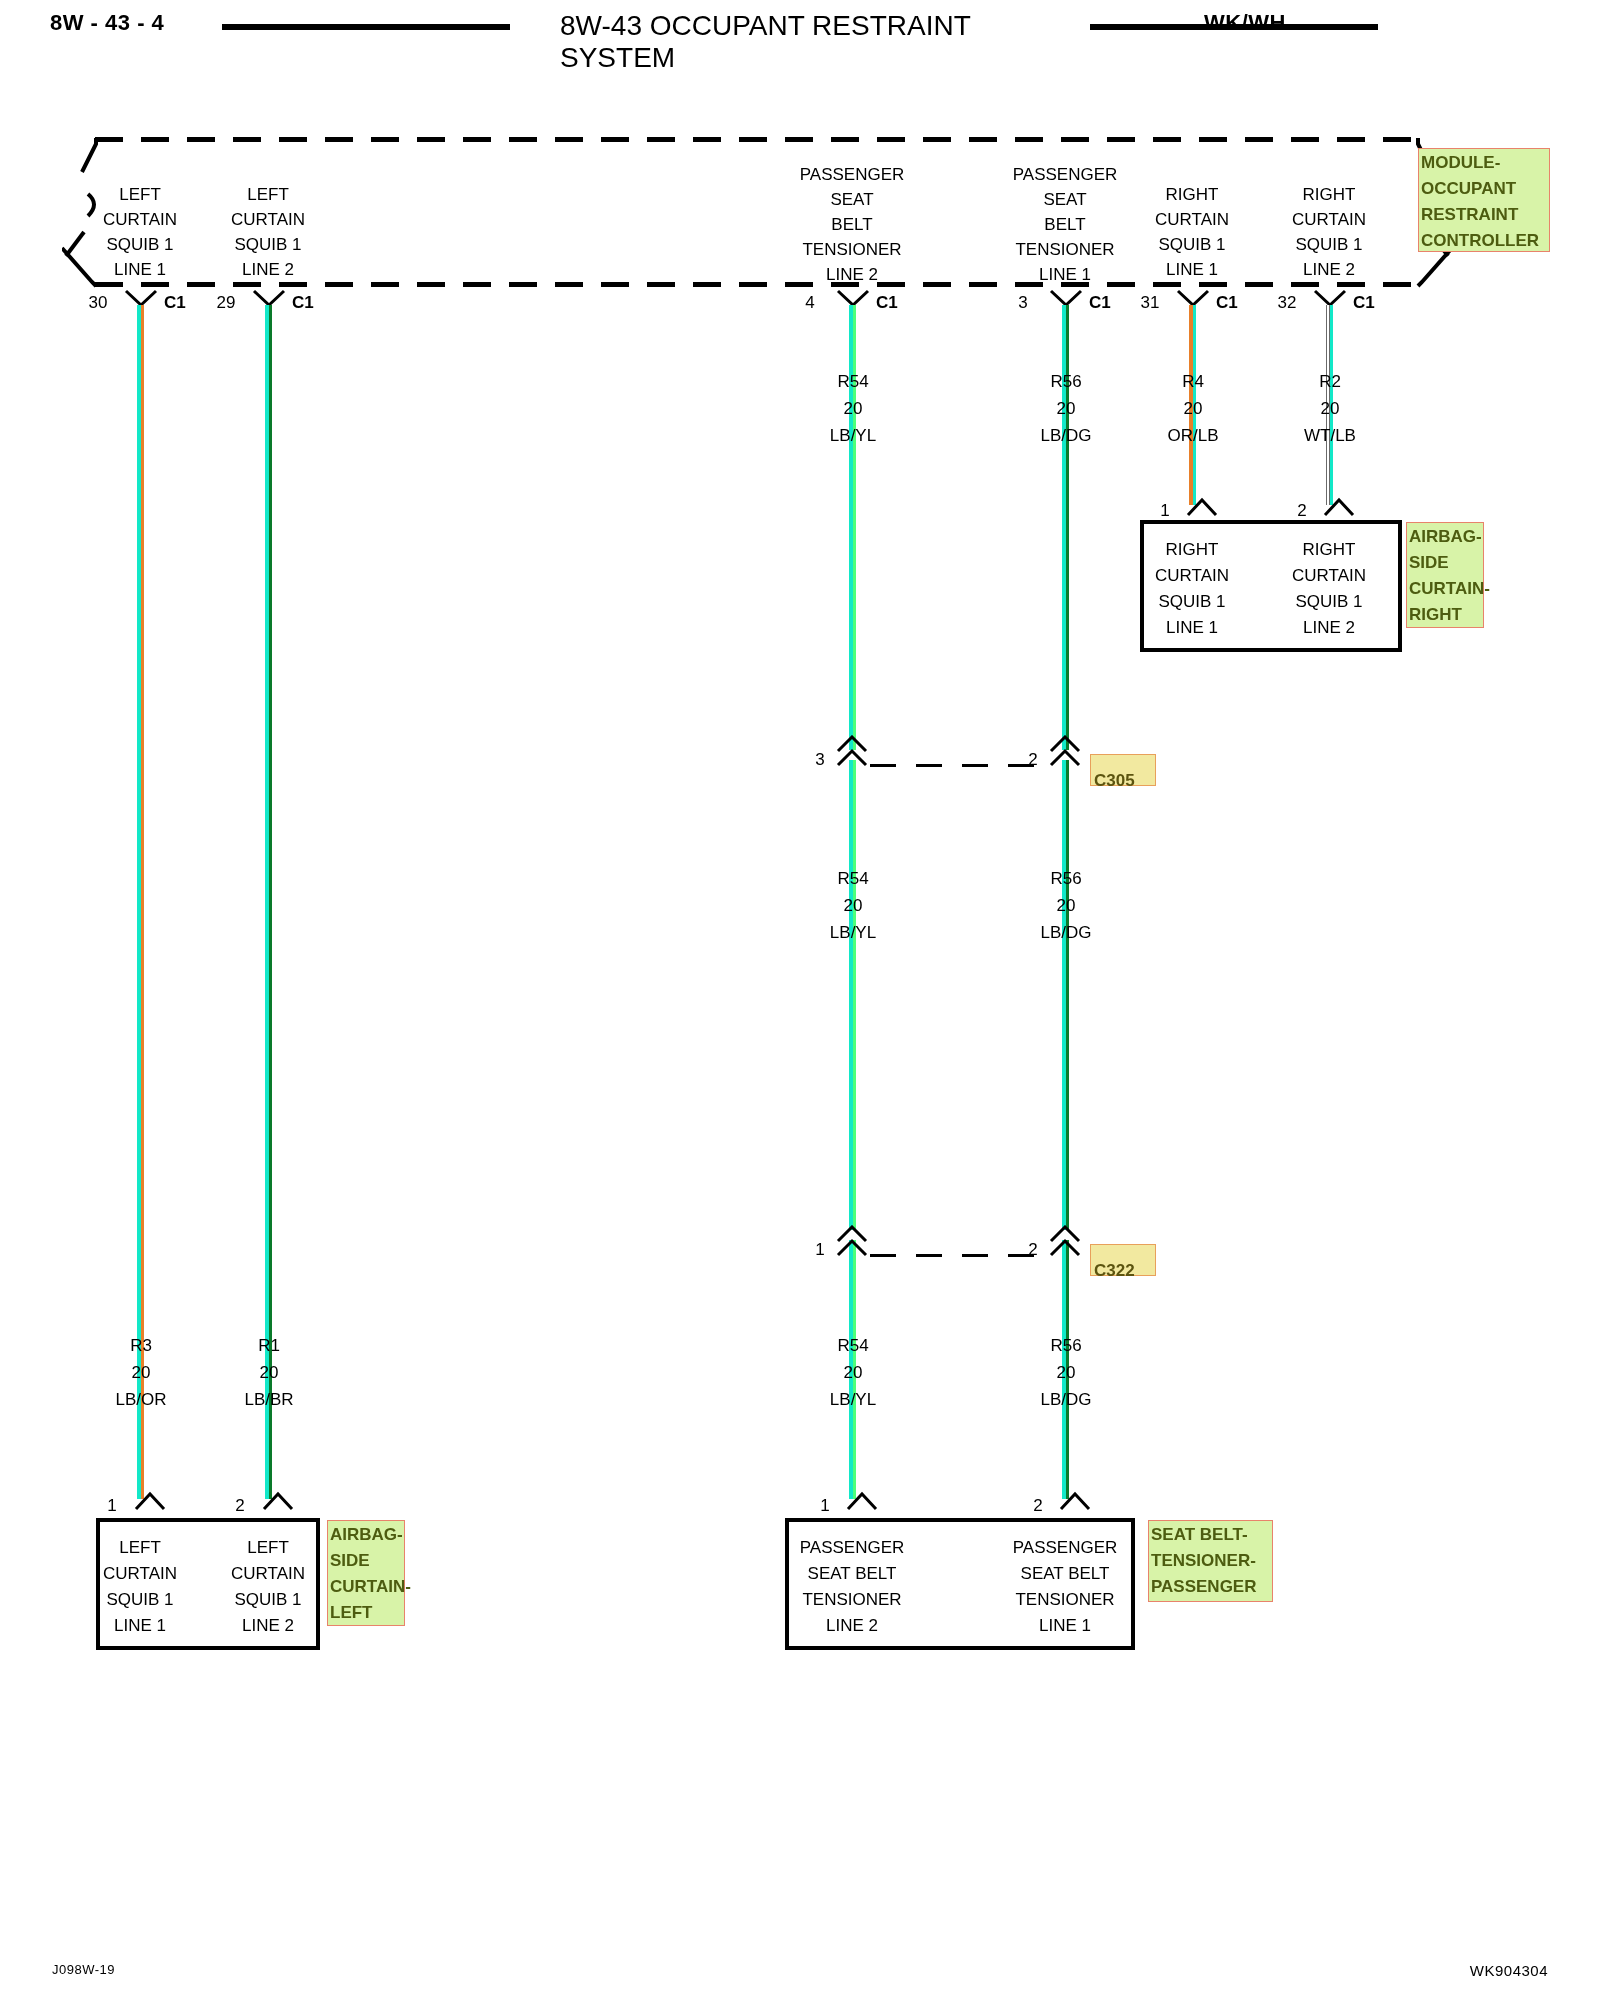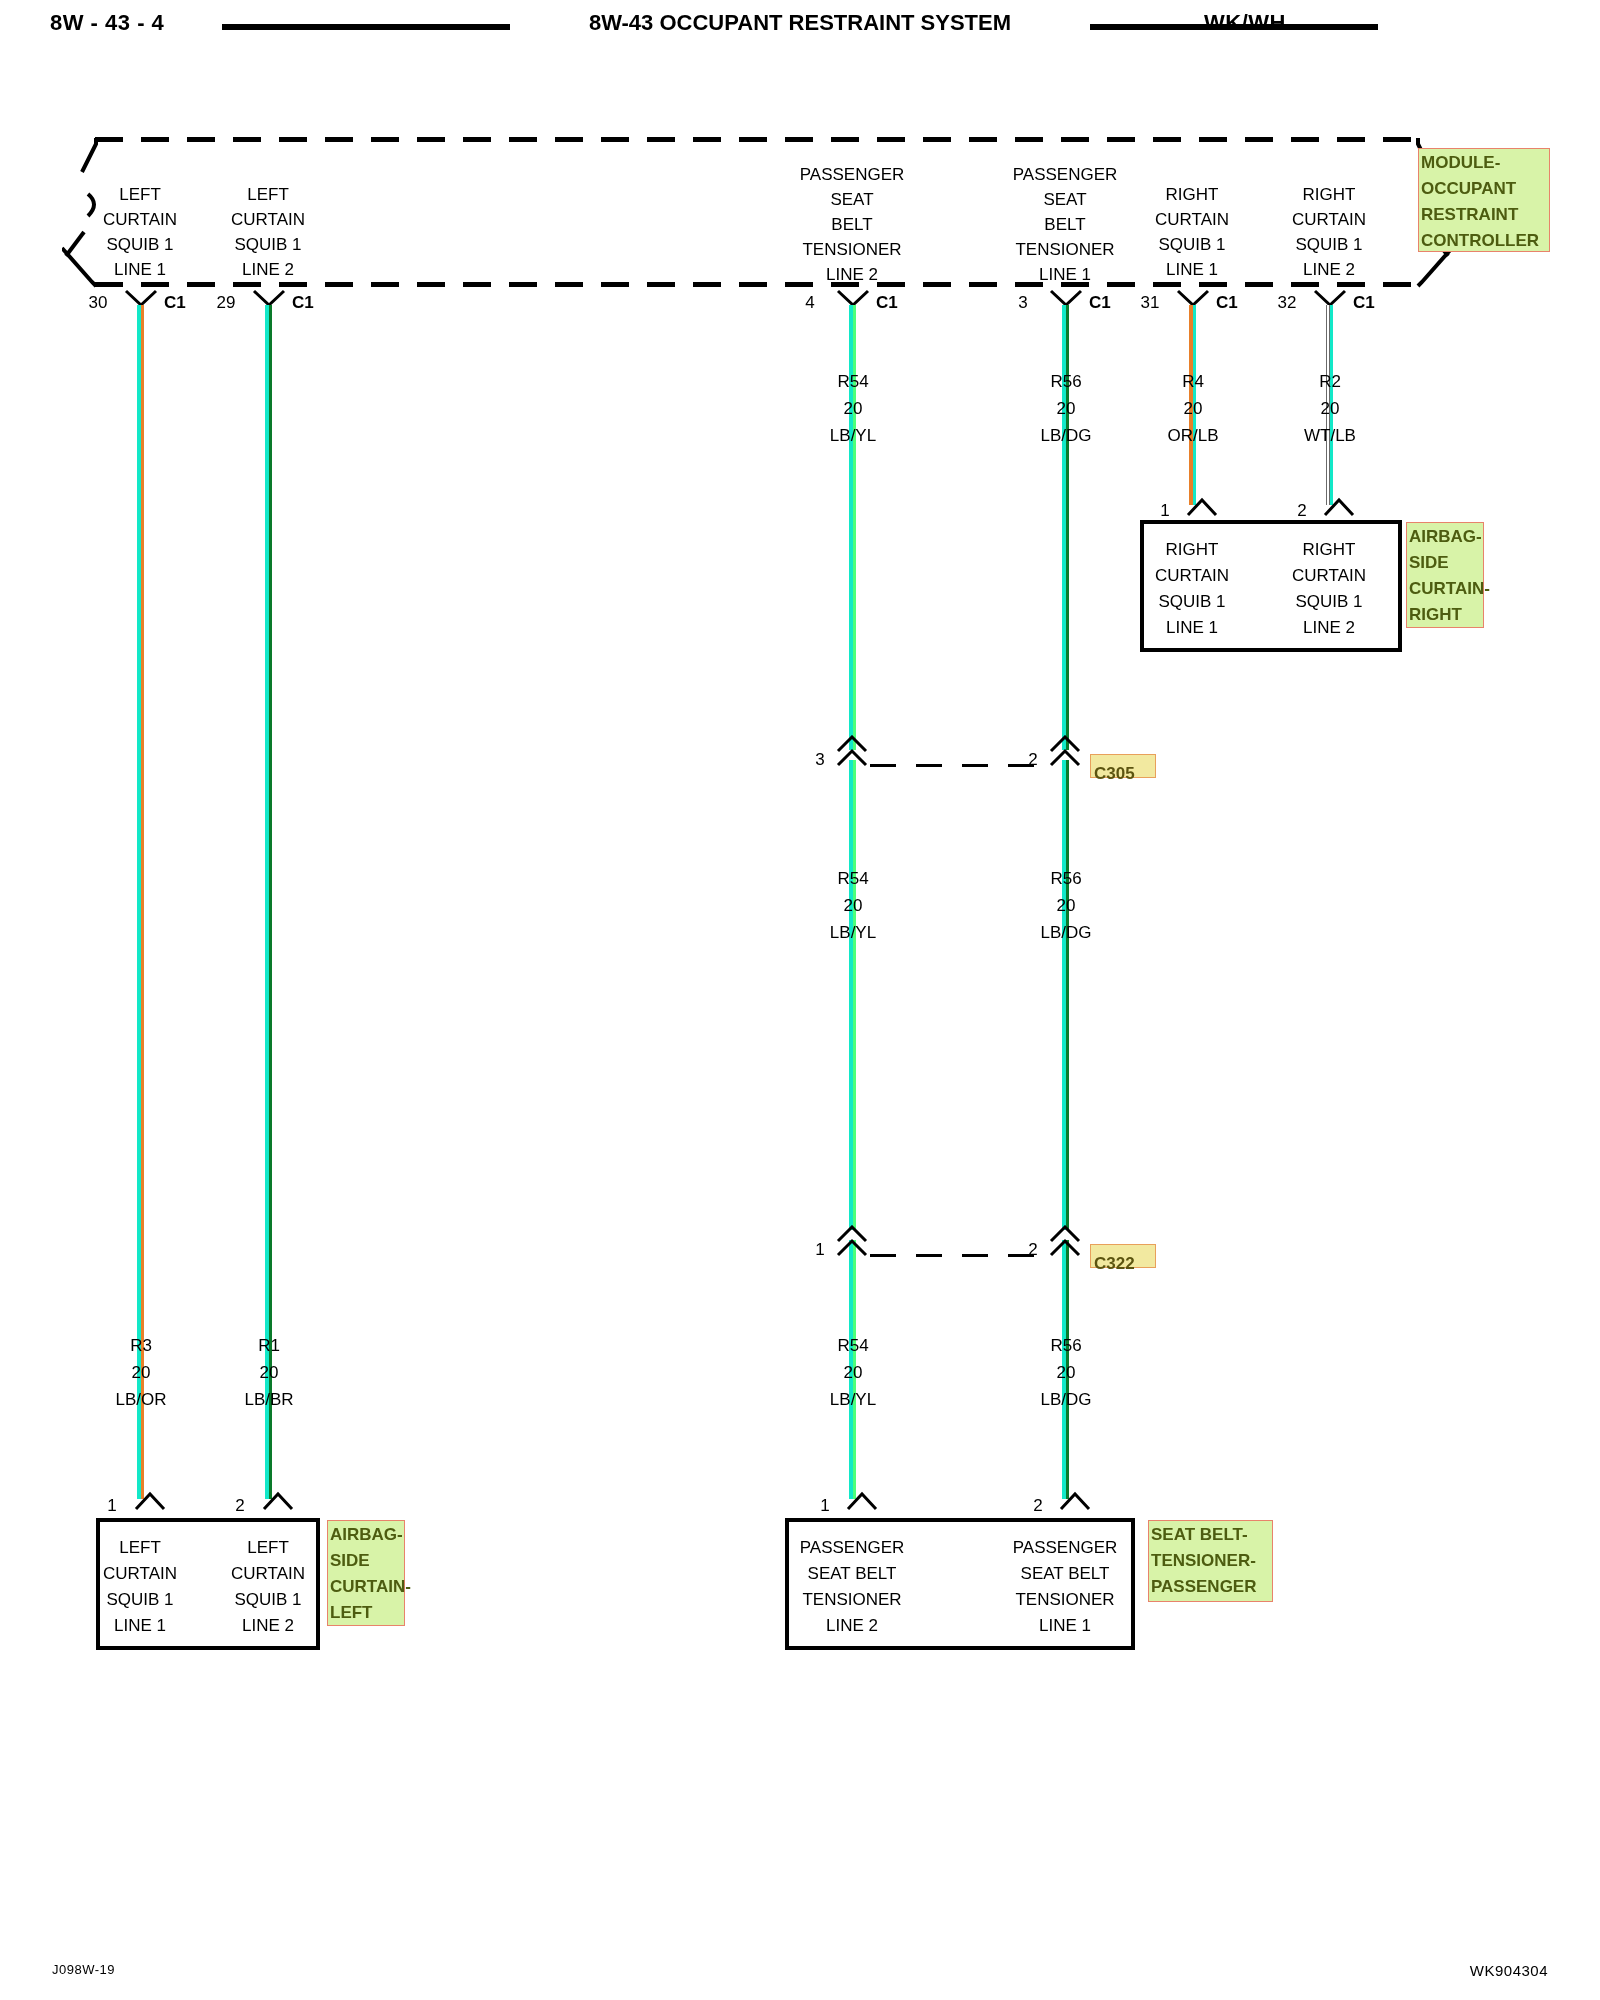--- a/index.html
+++ b/index.html
@@ -4,21 +4,21 @@
 <style>
   html,body{margin:0;padding:0;background:#fff;}
   body{width:1600px;height:2000px;position:relative;
        font-family:"Liberation Sans","DejaVu Sans",sans-serif;color:#000;}
   .page{position:absolute;left:0;top:0;width:1600px;height:2000px;overflow:hidden;}
 
   
   .hdr{position:absolute;left:0;top:0;width:1336px;height:60px;}
   .hdr-left{position:absolute;left:50px;top:10px;font-size:22px;font-weight:bold;letter-spacing:.5px;}
   .hdr-rule-a{position:absolute;left:222px;top:24px;width:288px;height:6px;background:#000;}
-  .hdr-title{position:absolute;left:560px;top:10px;width:480px;text-align:center;font-size:22px;font-weight:bold;}
+  .hdr-title{position:absolute;left:560px;top:10px;width:480px;text-align:left;font-size:28px;font-weight:normal;}
   .hdr-rule-b{position:absolute;left:1090px;top:24px;width:288px;height:6px;background:#000;}
   .hdr-right{position:absolute;right:50px;top:10px;font-size:22px;font-weight:bold;letter-spacing:.5px;}
 
   
   .ftr-left{position:absolute;left:52px;top:1962px;font-size:13px;letter-spacing:.5px;}
   .ftr-right{position:absolute;right:52px;top:1962px;font-size:15px;letter-spacing:.5px;}
 
   
   .mod-top{position:absolute;left:95px;top:137px;width:1320px;height:5px;
      background:repeating-linear-gradient(to right,#000 0 28px,transparent 28px 46px);}
@@ -42,21 +42,21 @@
 
   
   .devbox{position:absolute;border:4px solid #000;background:#fff;box-sizing:border-box;}
   .devcol{position:absolute;text-align:center;font-size:17px;line-height:26px;width:190px;}
 
   
   .callout{position:absolute;background:#d8f3a8;border:1px solid #e8836b;
     color:#4d5c10;font-weight:bold;font-size:17px;line-height:26px;
     padding:1px 2px;box-sizing:border-box;}
   .callout-y{position:absolute;background:#f2e9a0;border:1px solid #e8a05b;
-    color:#5c5410;font-weight:bold;font-size:17px;line-height:22px;padding:8px 3px;box-sizing:border-box;}
+    color:#5c5410;font-weight:bold;font-size:17px;line-height:22px;padding:15px 3px;box-sizing:border-box;}
 
   
   .cdash{position:absolute;height:3px;
      background:repeating-linear-gradient(to right,#000 0 26px,transparent 26px 46px);}
 </style>
 </head>
 <body>
 
 <div class="page">
 

